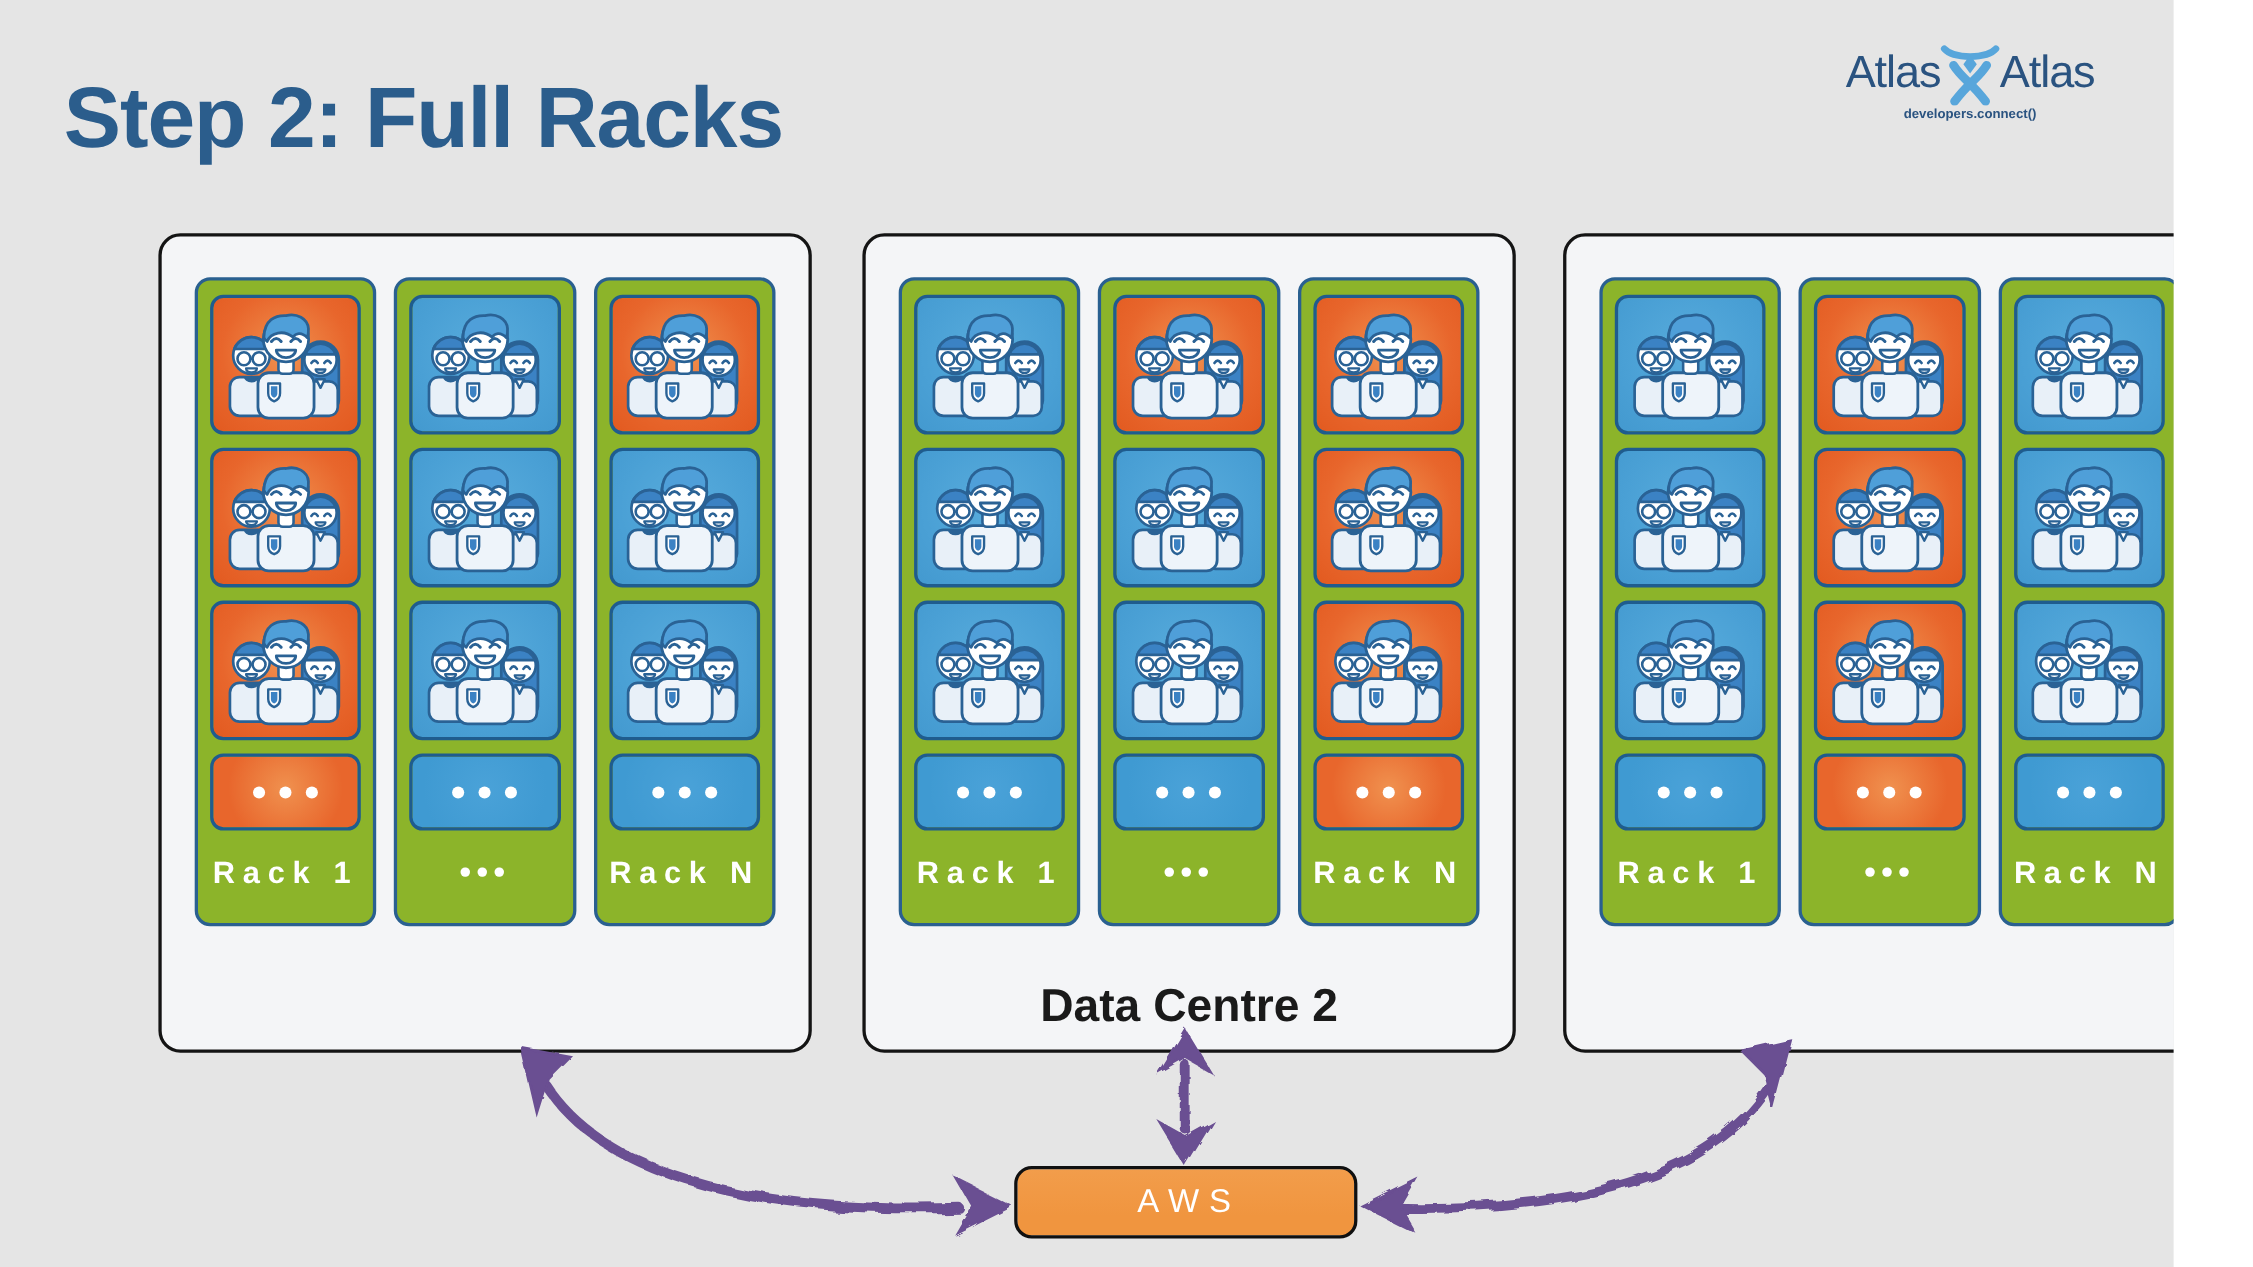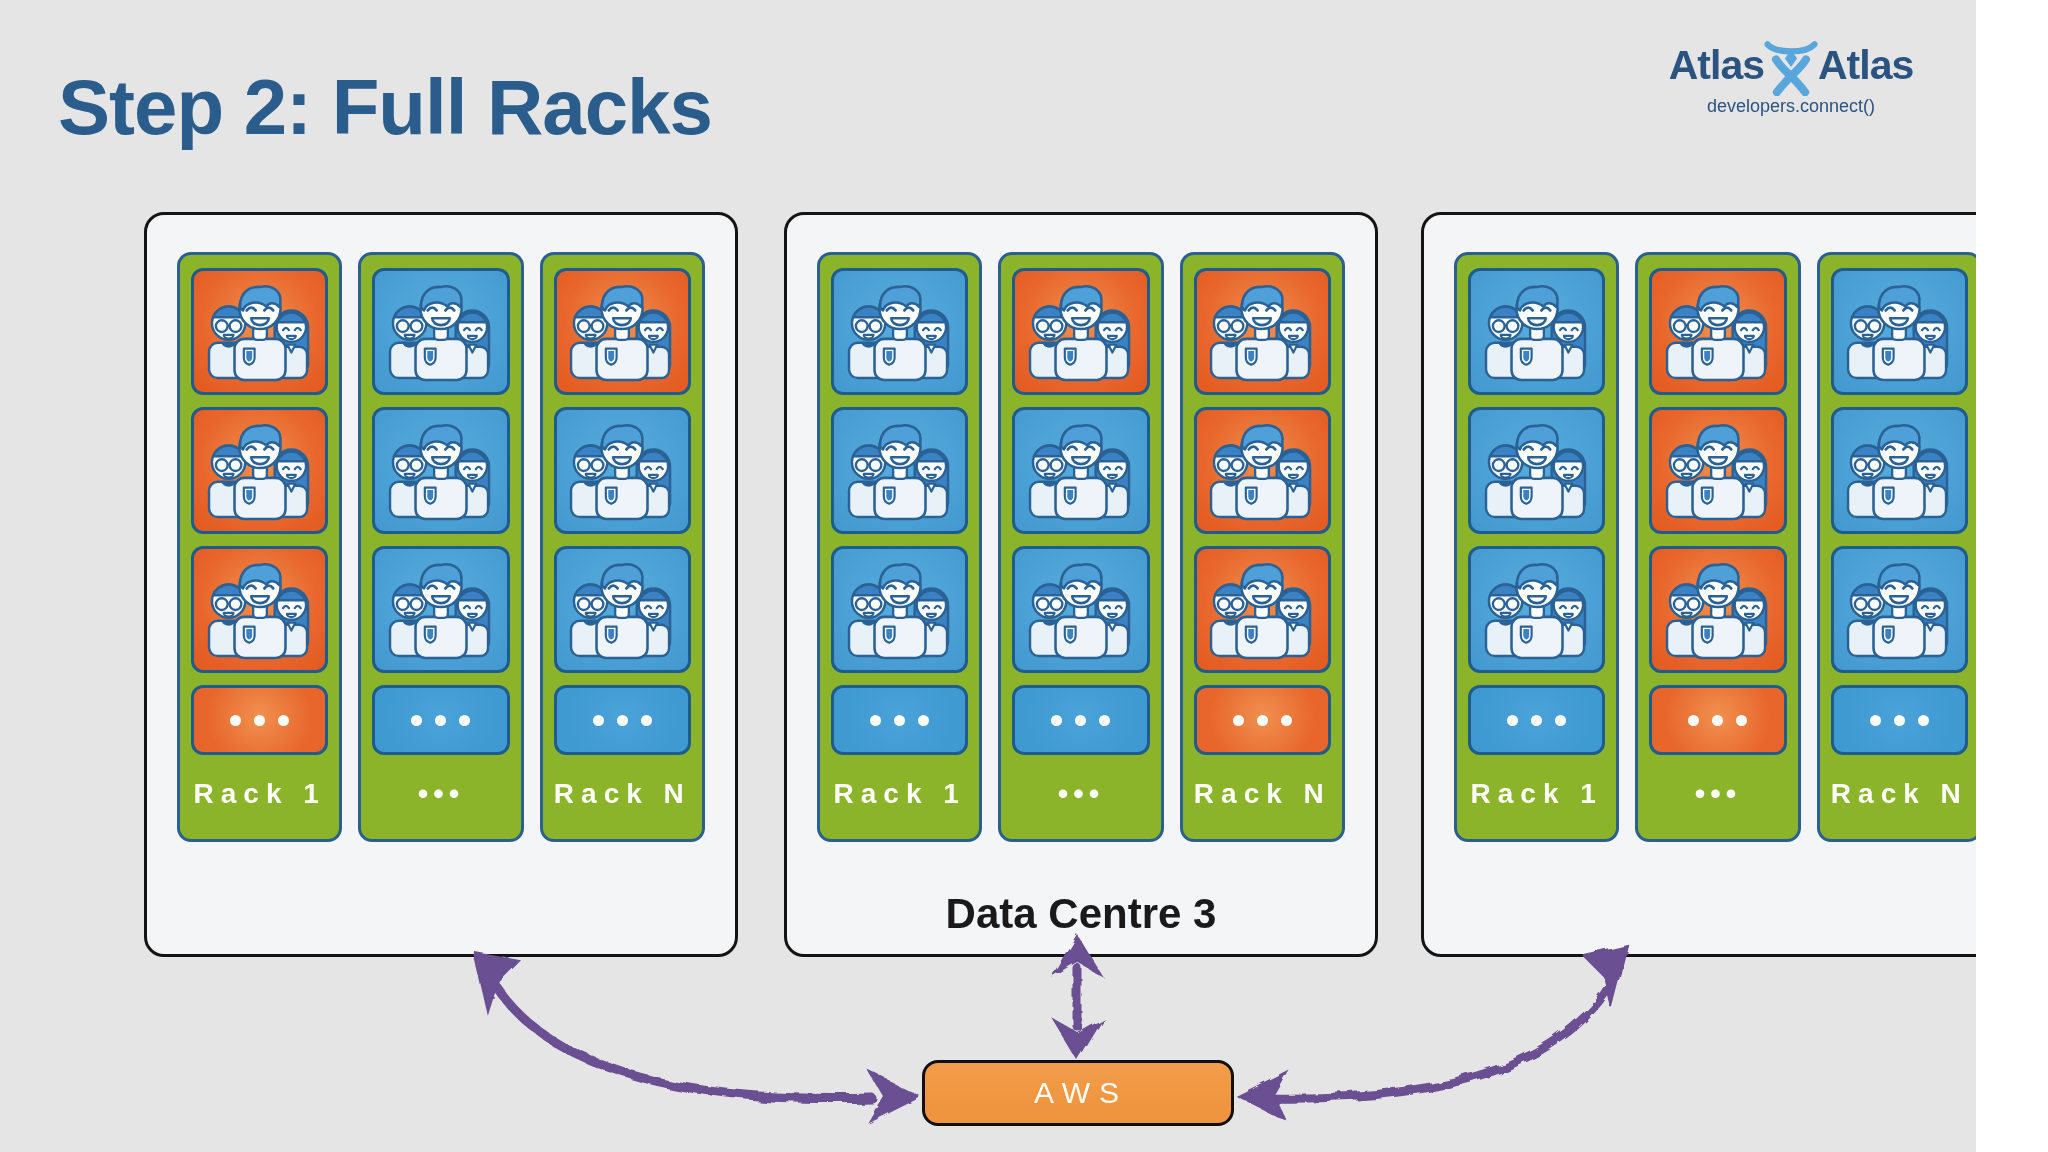--- a/index.html
+++ b/index.html
@@ -6,23 +6,23 @@
   .stage{position:relative;width:1976px;height:1152px;background:#e5e5e5;overflow:hidden;
          font-family:"Liberation Sans",sans-serif;}
 
   
   .page-title{position:absolute;left:58px;top:62px;margin:0;font-size:78px;font-weight:bold;
               letter-spacing:-1px;color:var(--title-blue);}
 
   
   .logo{position:absolute;top:34px;right:45px;width:280px;text-align:center;}
   .logo-row{display:flex;align-items:center;justify-content:center;}
-  .logo-word{font-size:41px;font-weight:bold;color:var(--logo-dark);letter-spacing:-1px;}
+  .logo-word{font-size:41px;font-weight:normal;color:var(--logo-dark);letter-spacing:-1px;}
   .logo-icon{margin:0 -2px;display:block;}
-  .logo-tagline{margin-top:0px;font-size:18px;font-weight:normal;color:var(--logo-dark);}
+  .logo-tagline{margin-top:0px;font-size:12px;font-weight:bold;color:var(--logo-dark);}
 
   
   .dc{position:absolute;top:212px;width:594px;height:745px;background:var(--dc-fill);
       border:3px solid #141414;border-radius:20px;box-sizing:border-box;}
   .racks{position:absolute;top:37px;left:30px;right:30px;height:590px;display:flex;gap:16px;}
   .rack{flex:1;background:var(--green);border:3px solid var(--rack-border);border-radius:14px;
         box-sizing:border-box;padding:13px 11px 0;display:flex;flex-direction:column;gap:12px;}
   .cell{height:127px;flex:0 0 auto;border:3px solid var(--cell-border);border-radius:12px;
         box-sizing:border-box;display:flex;align-items:center;justify-content:center;}
   .cell.blue{background:radial-gradient(circle at 50% 42%,var(--blue-glow) 0%,var(--blue) 62%,var(--blue-deep) 100%);}
@@ -243,21 +243,21 @@
               </svg>
             </div>
             <div class="cell dots-cell orange">
               <span class="dot"></span>
               <span class="dot"></span>
               <span class="dot"></span>
             </div>
             <div class="rack-label">Rack N</div>
           </div>
         </div>
-        <div class="dc-label">Data Centre 3</div>
+        <div class="dc-label">Data Centre 2</div>
       </div>
       <div class="dc" style="left: 1421px;">
         <div class="racks">
           <div class="rack">
             <div class="cell blue">
               <svg width="118" height="100" viewBox="0 0 120 102">
                 <use href="#team-icon"></use>
               </svg>
             </div>
             <div class="cell blue">

